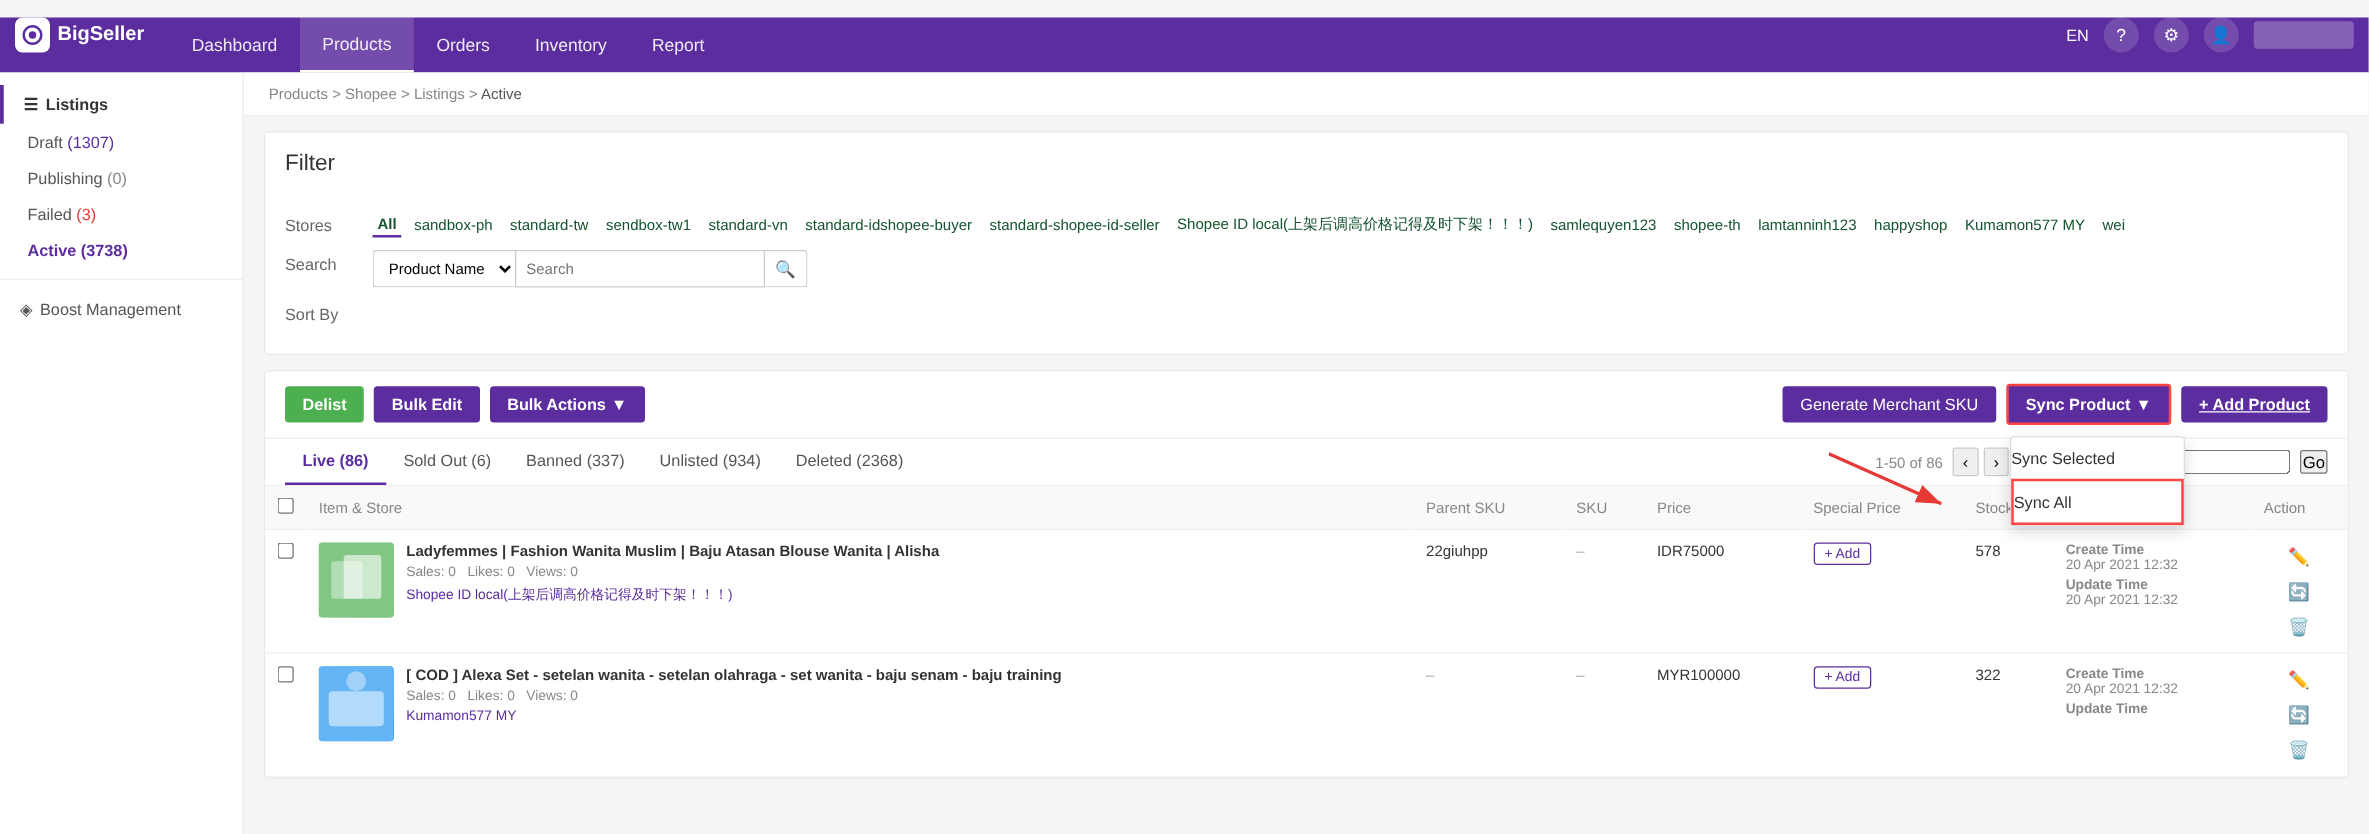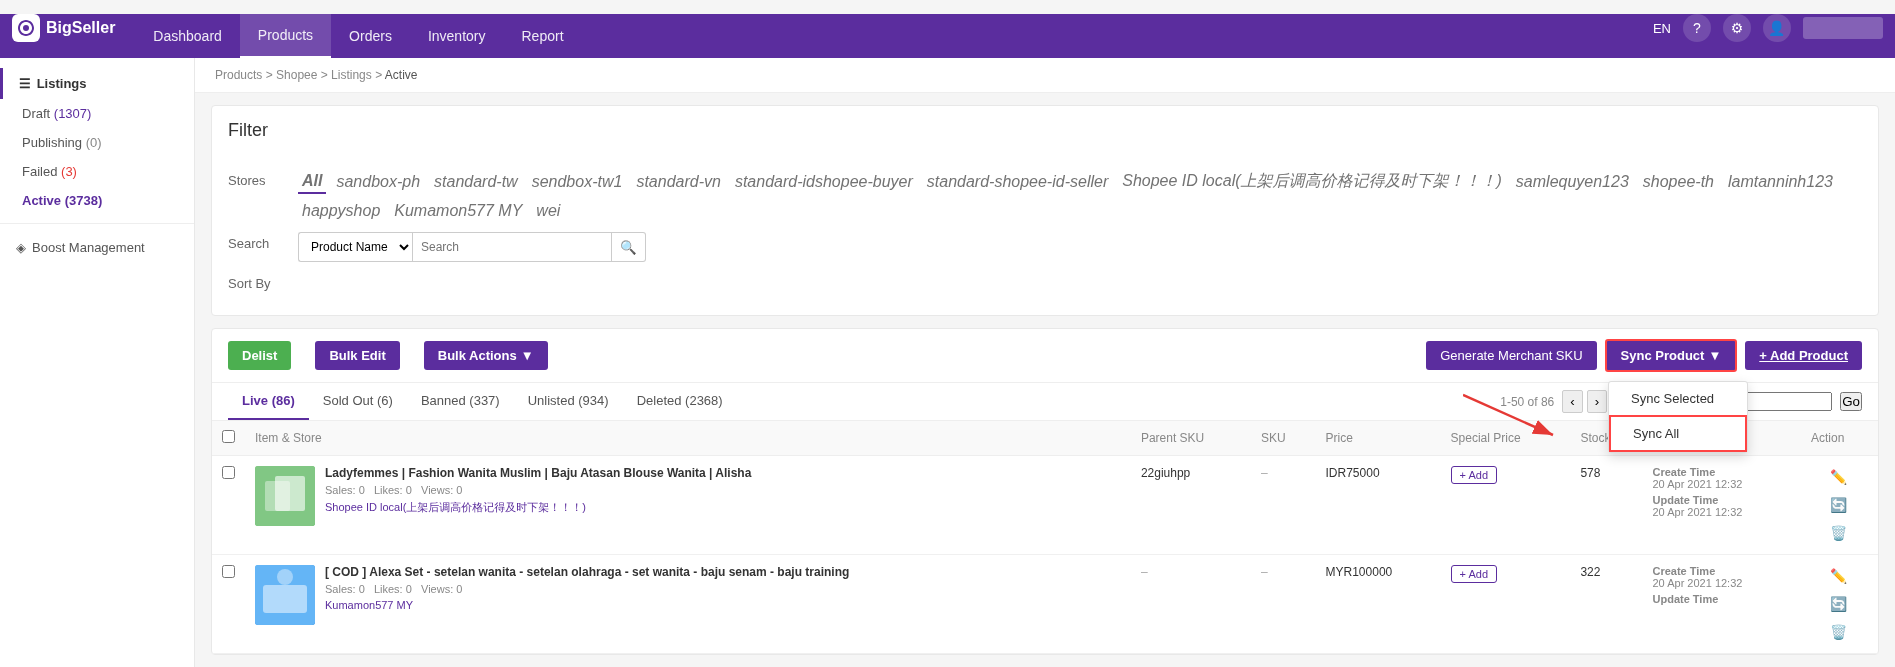--- a/index.html
+++ b/index.html
@@ -117,21 +117,21 @@
       margin: 12px 16px;
       border-radius: 4px;
       padding: 14px 16px;
       border: 1px solid #e8e8e8;
     }
     .filter-title { font-weight: normal; font-size: 18px; margin-bottom: 28px; }
     .filter-row { display: flex; align-items: flex-start; margin-bottom: 10px; gap: 10px; }
     .filter-label { color: #666; font-size: 13px; min-width: 60px; padding-top: 4px; }
     .filter-content { flex: 1; display: flex; flex-wrap: wrap; gap: 6px; align-items: center; }
     .store-link {
-      color: #737373; font-size: 16px; cursor: pointer; padding: 2px 4px; font-style: italic;
+      color: #14532d; font-size: 12px; cursor: pointer; padding: 2px 4px;
     }
     .store-link.active { font-weight: bold; border-bottom: 2px solid #5b2d9e; }
     .search-row { display: flex; align-items: center; gap: 0; }
     .search-dropdown {
       border: 1px solid #ccc; border-right: none; border-radius: 3px 0 0 3px;
       padding: 5px 8px; font-size: 12px; background: white; cursor: pointer;
       height: 30px;
     }
     .search-input {
       border: 1px solid #ccc; border-radius: 0; padding: 5px 8px;
@@ -154,21 +154,21 @@
       margin: 0 16px 12px 16px;
       border-radius: 4px;
       border: 1px solid #e8e8e8;
     }
 
     
     .toolbar {
       display: flex;
       align-items: center;
       padding: 10px 16px;
-      gap: 24px;
+      gap: 8px;
       border-bottom: 1px solid #eee;
       position: relative;
     }
     .btn-delist {
       background: #4CAF50; color: white; border: none;
       border-radius: 3px; padding: 7px 14px; cursor: pointer; font-size: 13px; font-weight: bold;
     }
     .btn-bulk-edit {
       background: #5b2d9e; color: white; border: none;
       border-radius: 3px; padding: 7px 14px; cursor: pointer; font-size: 13px; font-weight: bold;
@@ -202,21 +202,21 @@
       top: 52px;
       right: 130px;
       background: white;
       border: 1px solid #ddd;
       border-radius: 3px;
       box-shadow: 0 4px 12px rgba(0,0,0,0.15);
       z-index: 100;
       min-width: 140px;
     }
     .dropdown-overlay .dropdown-item {
-      padding: 9px 22px;
+      padding: 9px 0;
       cursor: pointer;
       font-size: 13px;
       color: #333;
     }
     .dropdown-overlay .dropdown-item.highlighted {
       border: 2px solid #ff4444;
       color: #333;
     }
 
     

